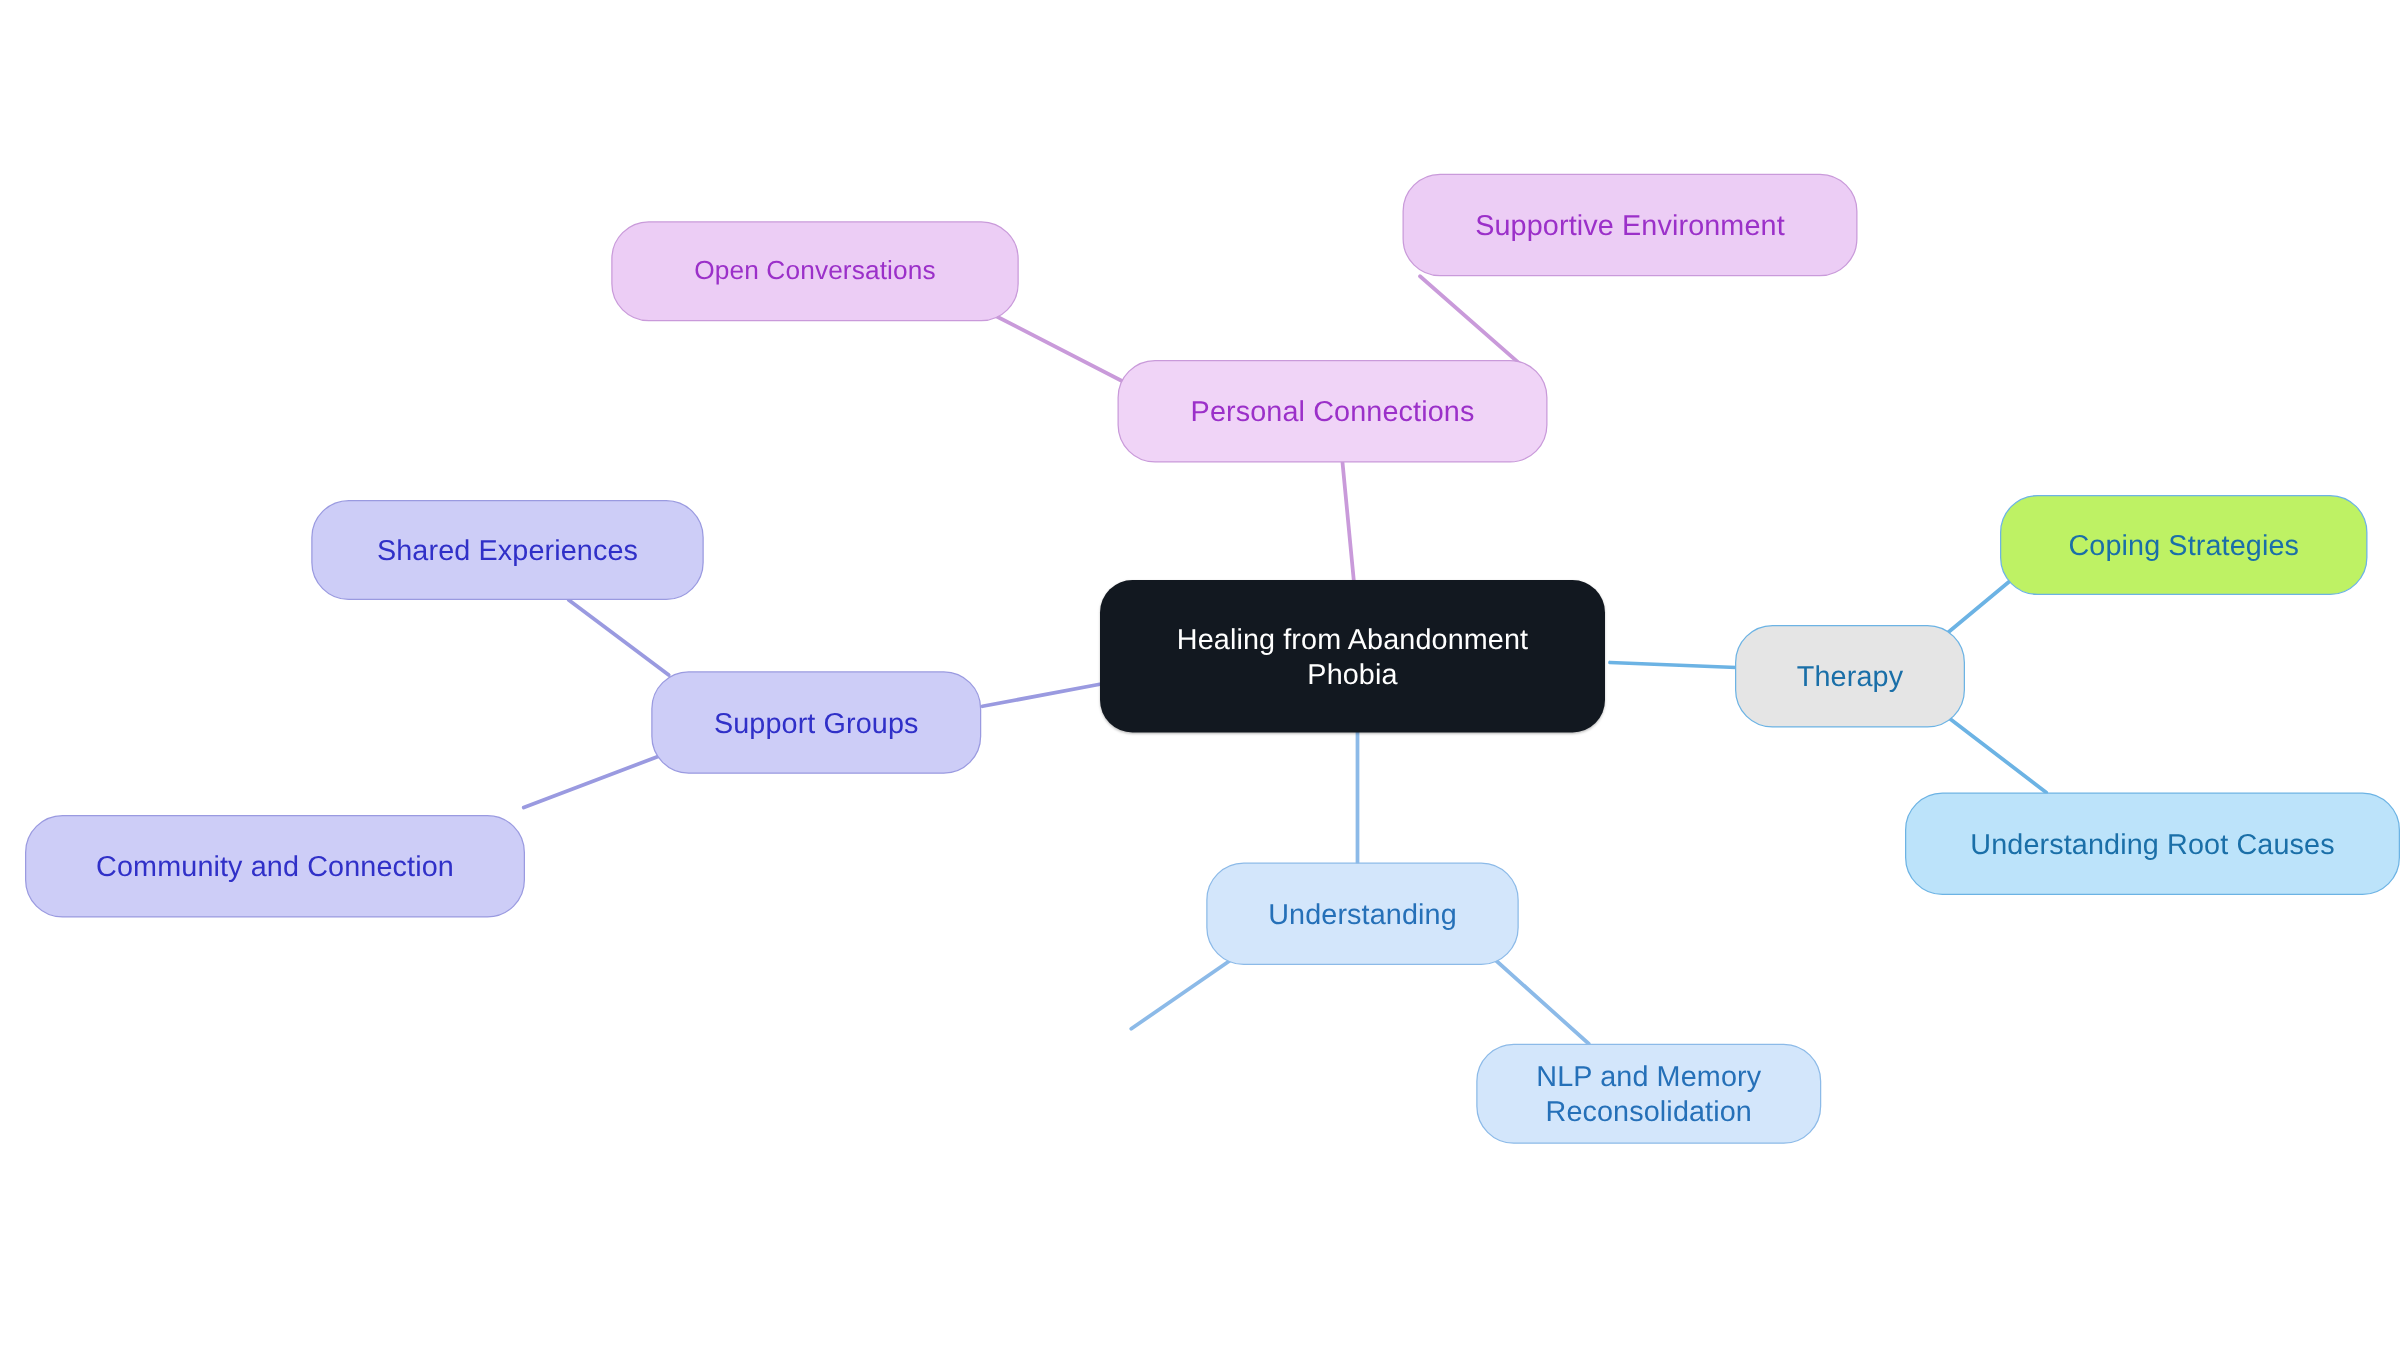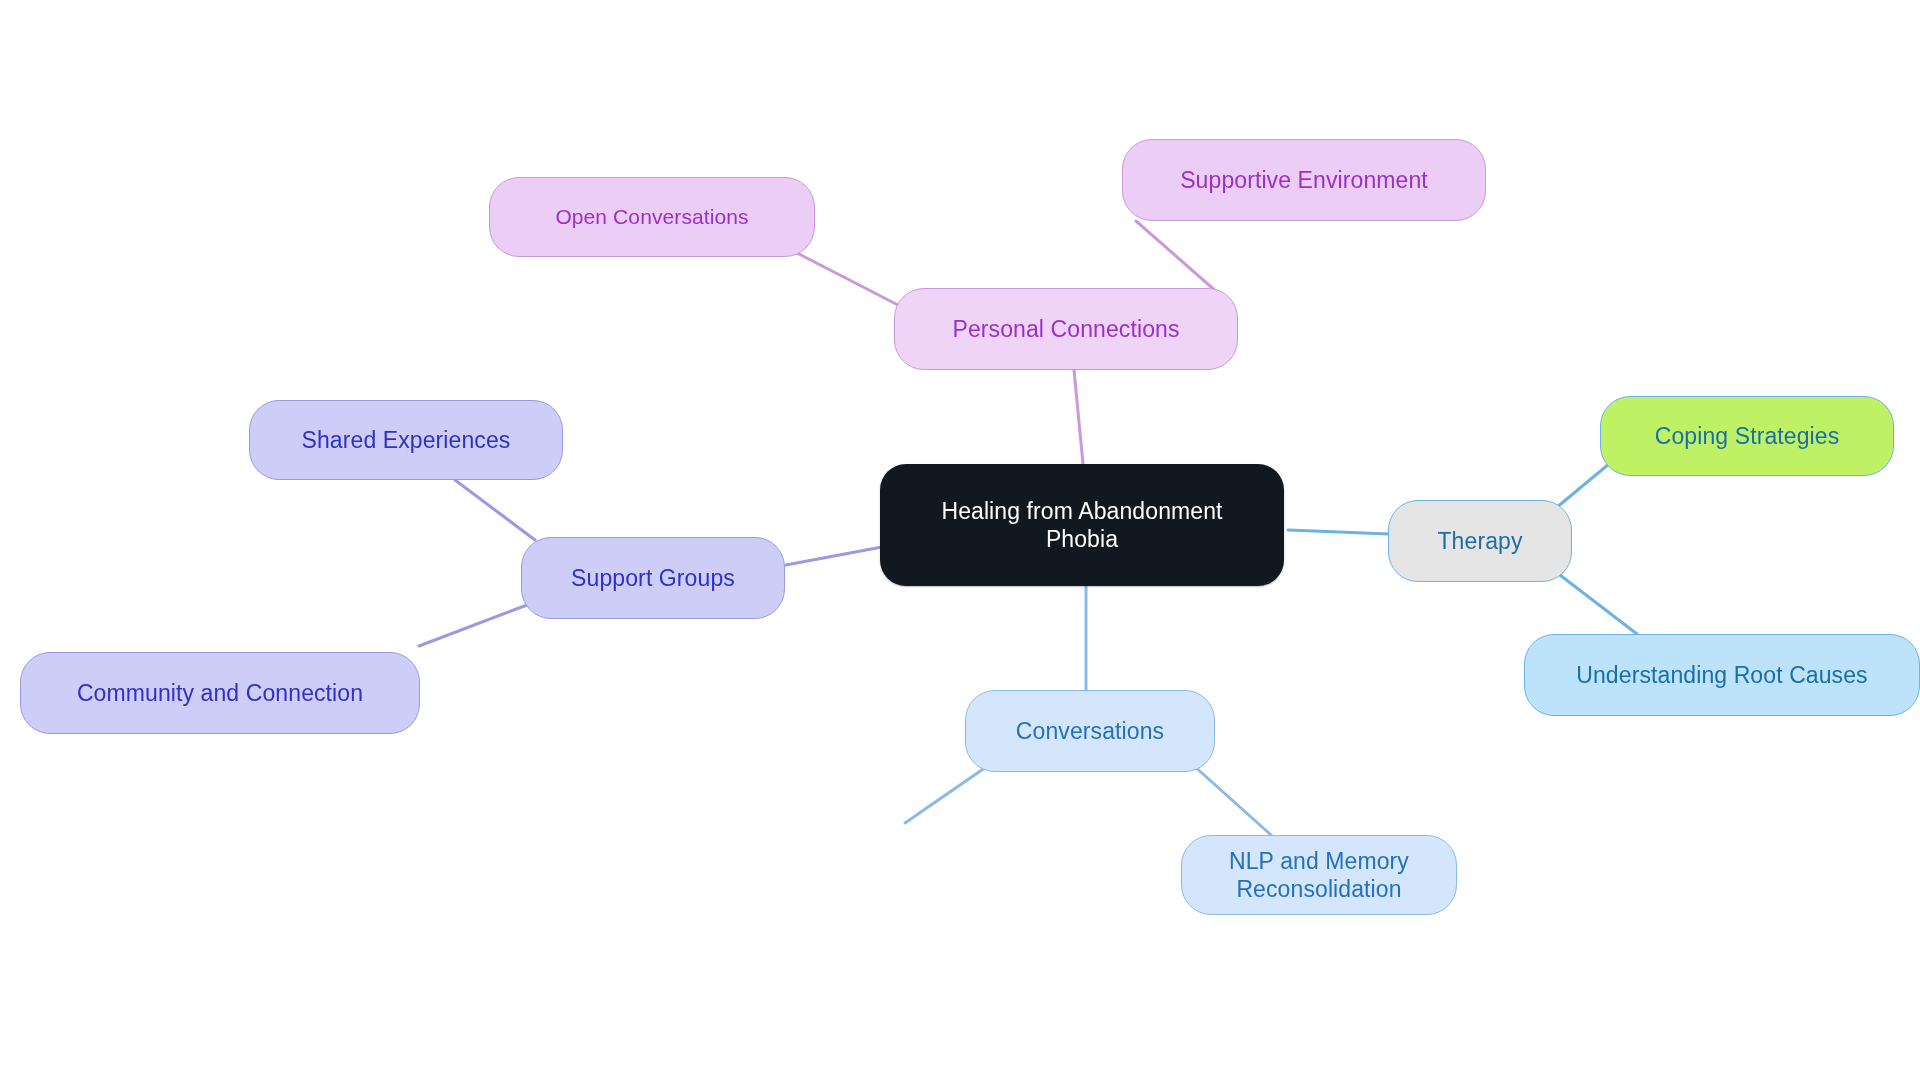--- a/index.html
+++ b/index.html
@@ -66,19 +66,19 @@
       <line x1="527" y1="605" x2="419" y2="646" stroke="#9a9ae0" stroke-width="3" stroke-linecap="round"></line>
     </svg>
 <div class="node root" style="left: 880px; top: 464px; width: 404px; height: 122px; background: rgb(18, 24, 32); border-color: rgb(18, 24, 32); color: rgb(255, 255, 255); font-size: 23px; border-radius: 26px;"><span>Healing from Abandonment
 Phobia</span></div>
     <div class="node" style="left: 894px; top: 288px; width: 344px; height: 82px; background: rgb(240, 212, 247); border-color: rgb(201, 154, 218); color: rgb(155, 48, 201); font-size: 23px; border-radius: 30px;"><span>Personal Connections</span></div>
     <div class="node" style="left: 489px; top: 177px; width: 326px; height: 80px; background: rgb(236, 205, 245); border-color: rgb(201, 154, 218); color: rgb(155, 48, 201); font-size: 21px; border-radius: 30px;"><span>Open Conversations</span></div>
     <div class="node" style="left: 1122px; top: 139px; width: 364px; height: 82px; background: rgb(236, 205, 245); border-color: rgb(201, 154, 218); color: rgb(155, 48, 201); font-size: 23px; border-radius: 30px;"><span>Supportive Environment</span></div>
     <div class="node" style="left: 1388px; top: 500px; width: 184px; height: 82px; background: #e5e5e5; border-color: rgb(108, 179, 228); color: rgb(26, 111, 168); font-size: 23px; border-radius: 30px;"><span>Therapy</span></div>
     <div class="node" style="left: 1600px; top: 359px; width: 294px; height: 80px; background: #bef264; border-color: rgb(108, 179, 228); color: rgb(26, 111, 168); font-size: 23px; border-radius: 30px; margin-top: 37px;"><span>Coping Strategies</span></div>
     <div class="node" style="left: 1524px; top: 634px; width: 396px; height: 82px; background: rgb(188, 227, 250); border-color: rgb(108, 179, 228); color: rgb(26, 111, 168); font-size: 23px; border-radius: 30px;"><span>Understanding Root Causes</span></div>
-    <div class="node" style="left: 965px; top: 690px; width: 250px; height: 82px; background: rgb(211, 230, 251); border-color: rgb(140, 186, 232); color: rgb(37, 112, 184); font-size: 23px; border-radius: 30px;"><span>Conversations</span></div>
+    <div class="node" style="left: 965px; top: 690px; width: 250px; height: 82px; background: rgb(211, 230, 251); border-color: rgb(140, 186, 232); color: rgb(37, 112, 184); font-size: 23px; border-radius: 30px;"><span>Understanding</span></div>
     <div class="node" style="left: 1181px; top: 835px; width: 276px; height: 80px; background: rgb(211, 230, 251); border-color: rgb(140, 186, 232); color: rgb(37, 112, 184); font-size: 23px; border-radius: 30px;"><span>NLP and Memory
 Reconsolidation</span></div>
     <div class="node" style="left: 521px; top: 537px; width: 264px; height: 82px; background: rgb(205, 205, 247); border-color: rgb(154, 154, 224); color: rgb(48, 48, 200); font-size: 23px; border-radius: 30px;"><span>Support Groups</span></div>
     <div class="node" style="left: 249px; top: 400px; width: 314px; height: 80px; background: rgb(205, 205, 247); border-color: rgb(154, 154, 224); color: rgb(48, 48, 200); font-size: 23px; border-radius: 30px;"><span>Shared Experiences</span></div>
     <div class="node" style="left: 20px; top: 652px; width: 400px; height: 82px; background: rgb(205, 205, 247); border-color: rgb(154, 154, 224); color: rgb(48, 48, 200); font-size: 23px; border-radius: 30px;"><span>Community and Connection</span></div>
   </div>
 
 </body></html>

